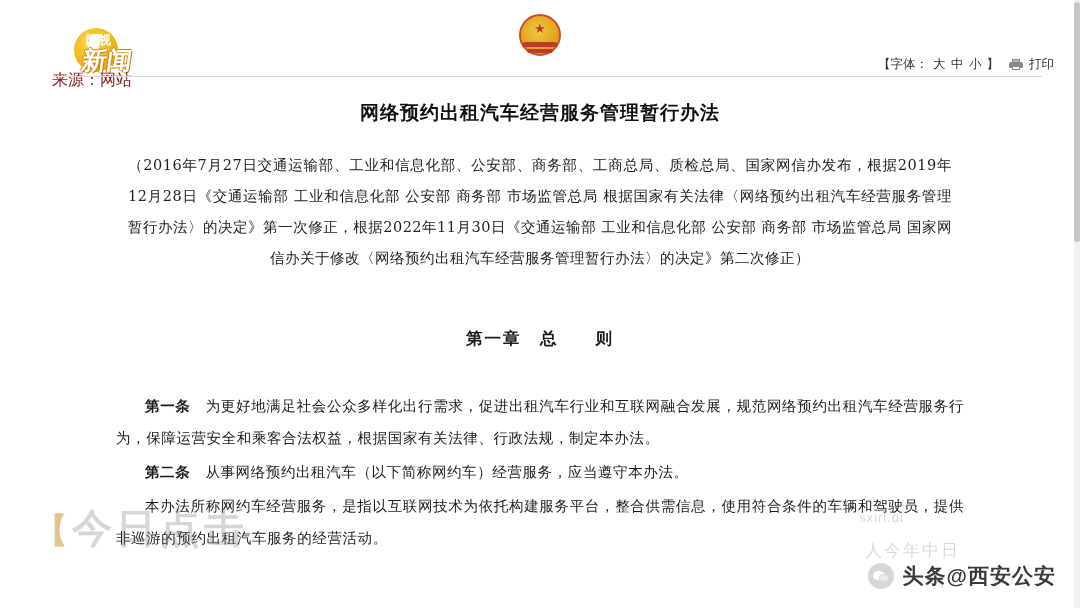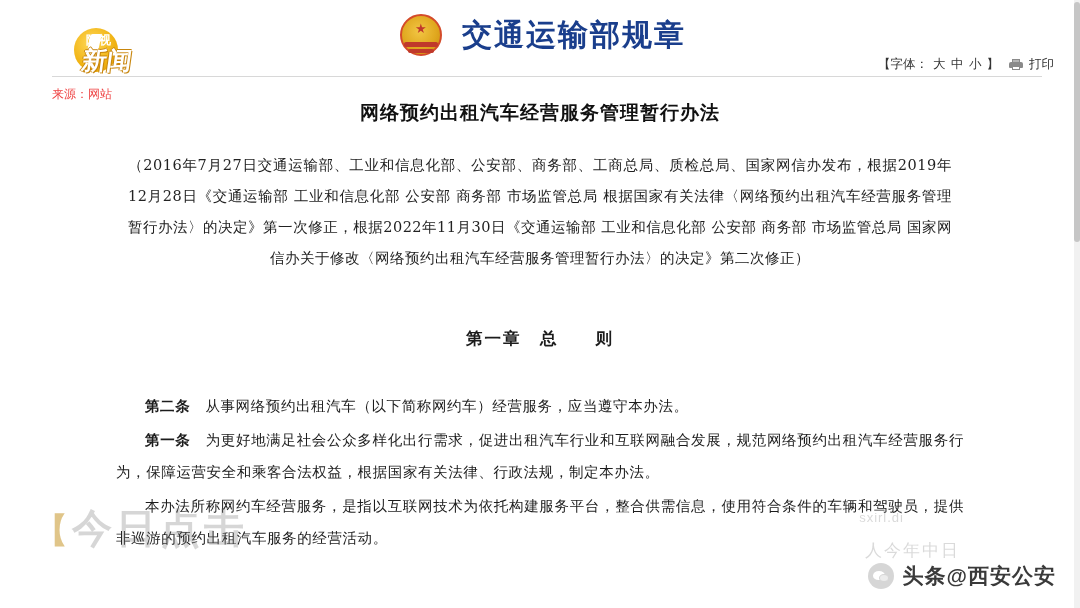--- a/index.html
+++ b/index.html
@@ -138,23 +138,23 @@
     font-size: 25px;
     font-weight: bold;
     color: #ffffff;
     text-shadow: 1px 1px 0 #c8860d, -1px 0 0 #c8860d, 0 -1px 0 #c8860d;
     transform: skewX(-8deg);
     white-space: nowrap;
   }
   .logo-source {
     position: absolute;
     left: 0px;
-    top: 60px;
-    font-size: 12px;
-    color: #ef4444;
+    top: 44px;
+    font-size: 16px;
+    color: #7f1d1d;
     white-space: nowrap;
   }
 
   .font-tools {
     position: absolute;
     right: 26px;
     top: 56px;
     font-size: 12.5px;
     color: #333333;
     display: flex;
@@ -364,21 +364,20 @@
 
   <div class="doc-header">
 
     <div class="header-title-row">
       <span class="emblem">
         <span class="e-circle"></span>
         <span class="e-star">★</span>
         <span class="e-bar"></span>
         <span class="e-bar2"></span>
       </span>
-      <span class="site-title">交通运输部规章</span>
     </div>
 
     <div class="logo-block">
       <div class="logo-badge">
         <span class="logo-circle">
             <span class="cut"></span>
           </span>
         <span class="logo-text-cn">陕视</span>
         <span class="logo-text-big">新闻</span>
       </div>
@@ -406,24 +405,24 @@
     <div class="hr-line"></div>
   </div>
 
   <div class="doc-body">
     <div class="doc-title">网络预约出租汽车经营服务管理暂行办法</div>
     <div class="doc-meta">（2016年7月27日交通运输部、工业和信息化部、公安部、商务部、工商总局、质检总局、国家网信办发布，根据2019年12月28日《交通运输部 工业和信息化部 公安部 商务部 市场监管总局 根据国家有关法律〈网络预约出租汽车经营服务管理暂行办法〉的决定》第一次修正，根据2022年11月30日《交通运输部 工业和信息化部 公安部 商务部 市场监管总局 国家网信办关于修改〈网络预约出租汽车经营服务管理暂行办法〉的决定》第二次修正）</div>
 
     <div class="chapter">第一章　总　　则</div>
 
     <p class="para">
-      <b>第二条</b><span>　从事网络预约出租汽车（以下简称网约车）经营服务，应当遵守本办法。</span>
+      <b>第一条</b><span>　为更好地满足社会公众多样化出行需求，促进出租汽车行业和互联网融合发展，规范网络预约出租汽车经营服务行为，保障运营安全和乘客合法权益，根据国家有关法律、行政法规，制定本办法。</span>
     </p>
     <p class="para">
-      <b>第一条</b><span>　为更好地满足社会公众多样化出行需求，促进出租汽车行业和互联网融合发展，规范网络预约出租汽车经营服务行为，保障运营安全和乘客合法权益，根据国家有关法律、行政法规，制定本办法。</span>
+      <b>第二条</b><span>　从事网络预约出租汽车（以下简称网约车）经营服务，应当遵守本办法。</span>
     </p>
     <p class="para">
       <span>本办法所称网约车经营服务，是指以互联网技术为依托构建服务平台，整合供需信息，使用符合条件的车辆和驾驶员，提供非巡游的预约出租汽车服务的经营活动。</span>
     </p>
   </div>
 
   <div class="wm-today">
     <span class="bracket">【</span><span>今日点击</span>
   </div>
   <div class="wm-ghost">人今年中日</div>

